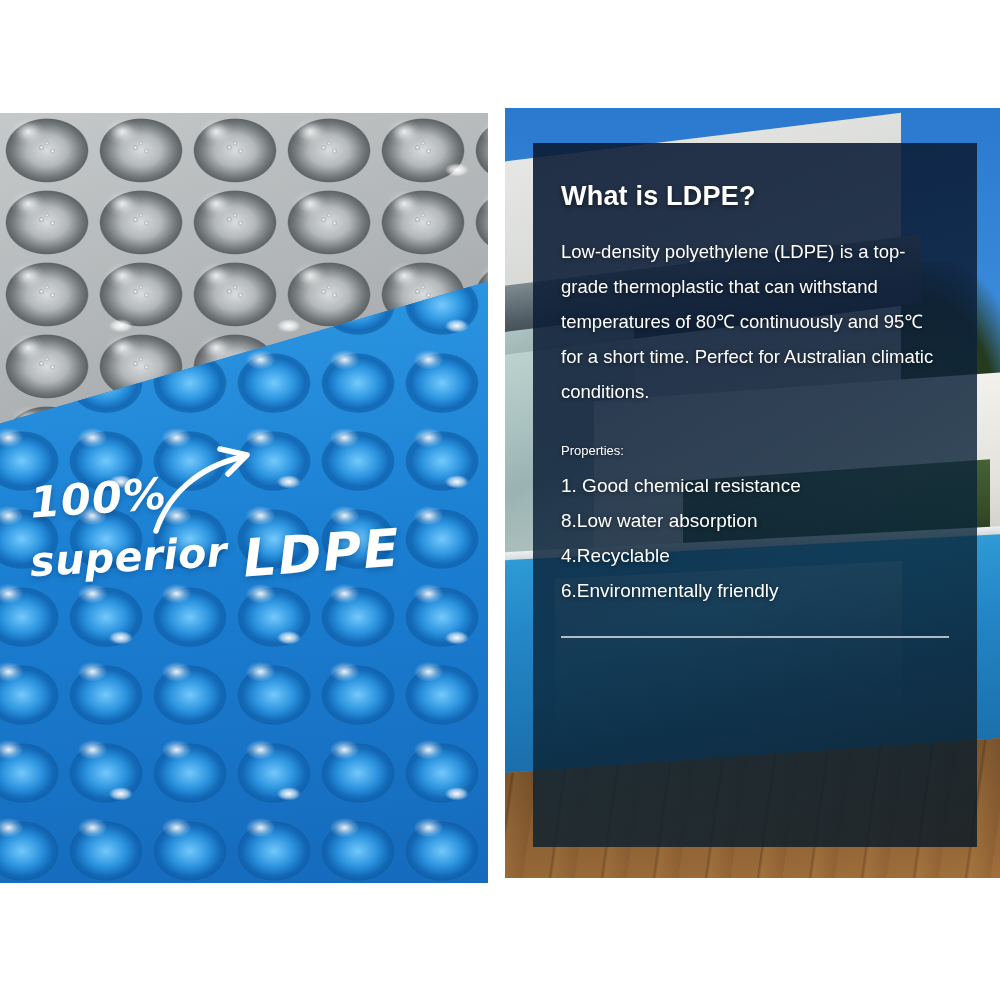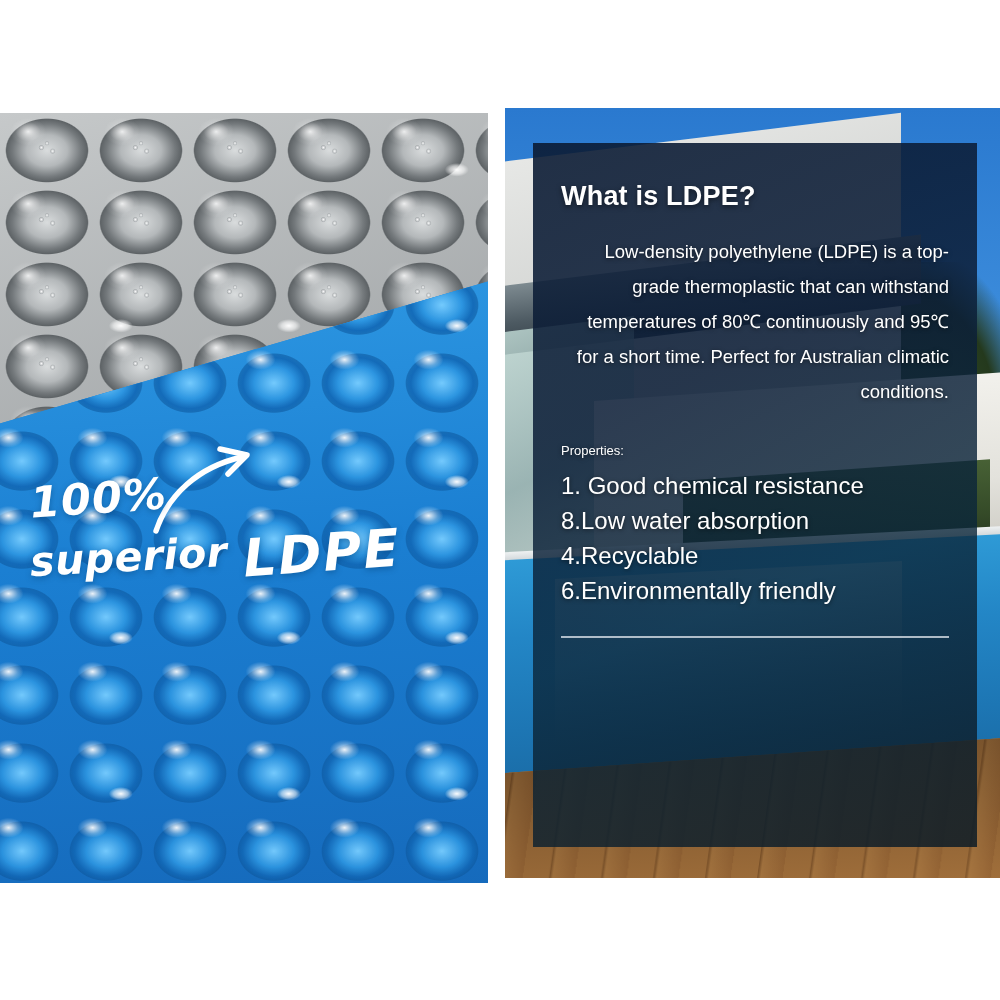--- a/index.html
+++ b/index.html
@@ -152,29 +152,28 @@
     background:linear-gradient(160deg,rgba(11,27,52,.90) 0%,rgba(12,30,56,.86) 34%,rgba(10,38,58,.80) 62%,rgba(14,28,38,.86) 100%);
     color:#fff;box-sizing:border-box;padding:38px 28px 0 28px;
   }
   .card-title{
     font-size:27px;font-weight:700;letter-spacing:.2px;margin:0 0 22px 0;
     text-shadow:0 2px 5px rgba(0,0,0,.5);
   }
   .card-body p{
     margin:0;font-size:18.5px;line-height:35px;font-weight:400;
     text-shadow:0 1px 4px rgba(0,0,0,.55);
-    text-align:right;
   }
   .props-head{
     margin:24px 0 0 0;font-size:13px;line-height:35px;
     text-shadow:0 1px 4px rgba(0,0,0,.55);
   }
   .props-list{list-style:none;margin:0;padding:0;}
   .props-list li{
-    font-size:24px;line-height:35px;
+    font-size:19px;line-height:35px;
     text-shadow:0 1px 4px rgba(0,0,0,.55);
   }
   .divider{
     height:2px;background:rgba(235,240,245,.72);margin:28px 0 30px 0;
   }
   .note p{
     margin:0;font-size:18.5px;line-height:35px;
     text-shadow:0 1px 4px rgba(0,0,0,.55);
   }
 </style>

